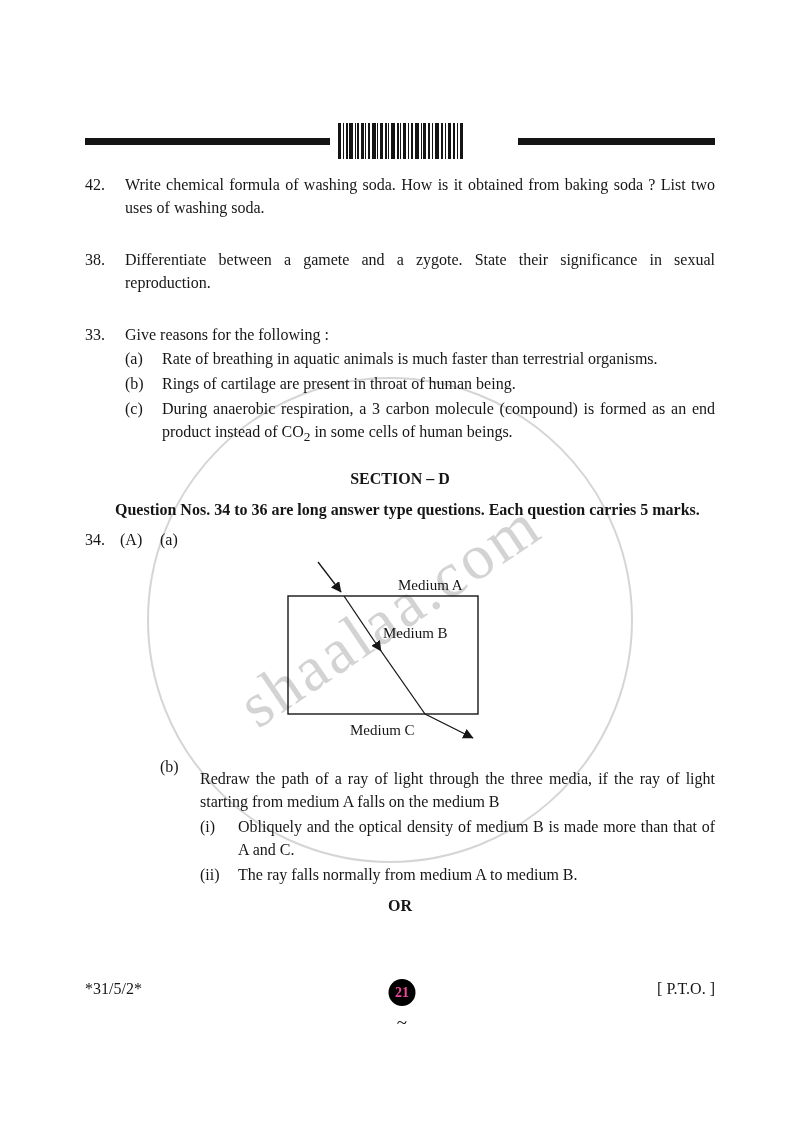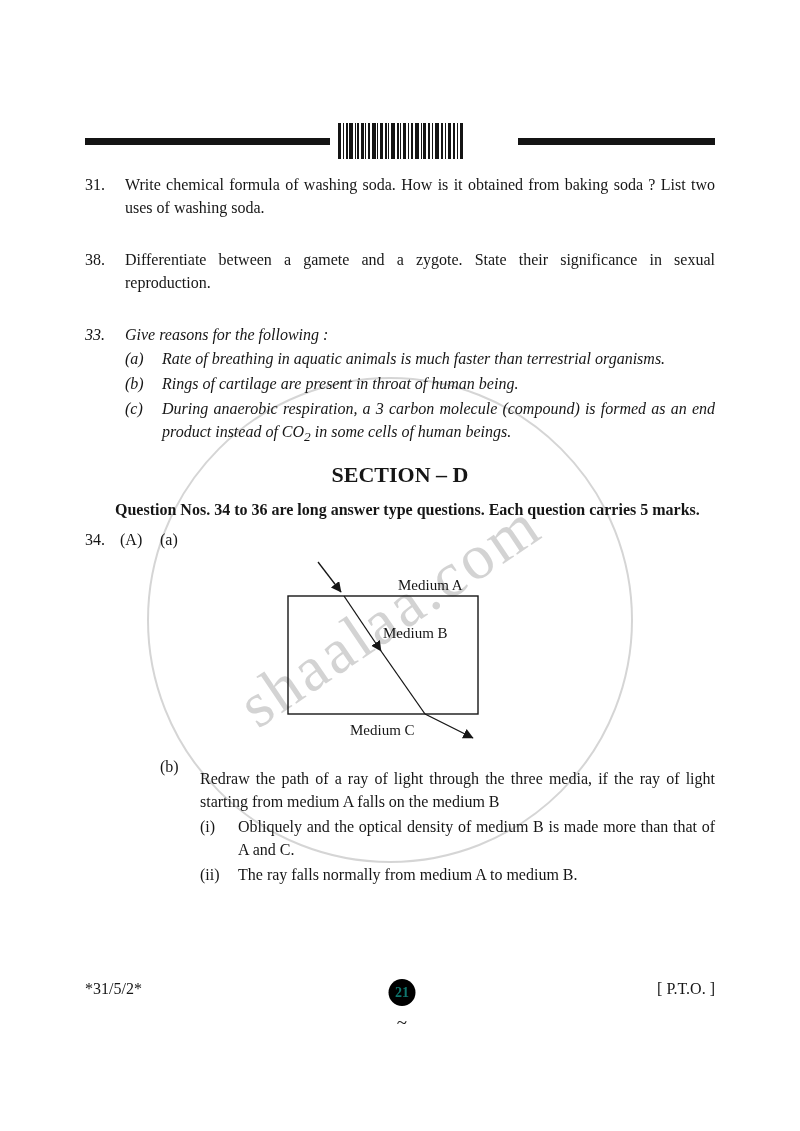--- a/index.html
+++ b/index.html
@@ -40,41 +40,41 @@
   .rule-right { flex: 1; margin-left: 55px; }
   .barcode { flex: none; margin-left: 8px; display: block; }
 
   .q { display: flex; margin-bottom: 29px; line-height: 1.43; }
   .qnum { width: 40px; flex: none; }
   .qbody { flex: 1; text-align: justify; }
   .subrow { display: flex; margin-top: 2px; }
   .sublabel { width: 37px; flex: none; }
   .subbody { flex: 1; text-align: justify; }
 
-  .section-title { text-align: center; font-weight: bold; margin: 4px 0 10px 0; font-size: 22px; }
+  .section-title { text-align: center; font-weight: bold; margin: 4px 0 10px 0; font-size: 16px; }
   .section-intro { font-weight: bold; text-align: justify; margin: 0 0 8px 30px; line-height: 1.45; }
 
   .q34-row { display: flex; line-height: 1.43; font-family: Liberation Serif, serif; }
   .col-num { width: 35px; flex: none; }
   .col-part { width: 40px; flex: none; }
   .col-sub { width: 40px; flex: none; }
   .q34-body { flex: 1; text-align: justify; }
 
   .diagram-wrap { margin: 2px 0 0 195px; }
   .row-b { display: flex; line-height: 1.43; margin-top: 6px; }
   .spacer-b { width: 75px; flex: none; }
   .b-items .subrow .sublabel { width: 38px; }
   .or-line { text-align: center; font-weight: bold; margin-top: 10px; }
 
   
   .footer { position: absolute; left: 85px; width: 630px; top: 980px; display: flex; justify-content: space-between; align-items: center; z-index: 1; font-weight: normal; }
   .page-circle {
     position: absolute; left: 402px; top: 979px; transform: translateX(-50%);
     width: 27px; height: 27px; border-radius: 50%;
-    background: #000; color: #0f766e;
+    background: #000; color: #ec4899;
     display: flex; align-items: center; justify-content: center;
     font-size: 14px; font-weight: bold; z-index: 2;
   }
   .tilde-mark { position: absolute; left: 402px; top: 1012px; transform: translateX(-50%); font-size: 19px; z-index: 1; }
 
   svg text { font-family: "Liberation Serif", serif; fill: #161616; }
 </style>
 </head>
 <body>
 
@@ -122,30 +122,30 @@
           <rect x="110" y="0" width="3" height="36"></rect>
             <rect x="115" y="0" width="2" height="36"></rect>
           <rect x="119" y="0" width="1" height="36"></rect>
             <rect x="122" y="0" width="3" height="36"></rect>
         </g>
       </svg>
       <div class="rule rule-right"></div>
     </div>
 
     <div class="q">
-      <div class="qnum">31.</div>
+      <div class="qnum">42.</div>
       <div class="qbody">Write chemical formula of washing soda. How is it obtained from baking soda ? List two uses of washing soda.</div>
     </div>
 
     <div class="q">
       <div class="qnum">38.</div>
       <div class="qbody">Differentiate between a gamete and a zygote. State their significance in sexual reproduction.</div>
     </div>
 
-    <div class="q" style="margin-bottom:16px;font-style:italic;">
+    <div class="q" style="margin-bottom:24px;">
       <div class="qnum">33.</div>
       <div class="qbody">
         <div>Give reasons for the following :</div>
         <div class="subrow">
           <div class="sublabel">(a)</div>
           <div class="subbody">Rate of breathing in aquatic animals is much faster than terrestrial organisms.</div>
         </div>
         <div class="subrow">
           <div class="sublabel">(b)</div>
           <div class="subbody">Rings of cartilage are present in throat of human being.</div>
@@ -193,20 +193,21 @@
           <div class="sublabel">(i)</div>
           <div class="subbody">Obliquely and the optical density of medium B is made more than that of A and C.</div>
         </div>
         <div class="subrow">
           <div class="sublabel">(ii)</div>
           <div class="subbody">The ray falls normally from medium A to medium B.</div>
         </div>
       </div>
     </div>
 
+    <div class="or-line">OR</div>
 
   </div>
 
   <div class="footer">
     <div>*31/5/2*</div>
     <div>[ P.T.O. ]</div>
   </div>
   <div class="page-circle">21</div>
   <div class="tilde-mark">~</div>
 

